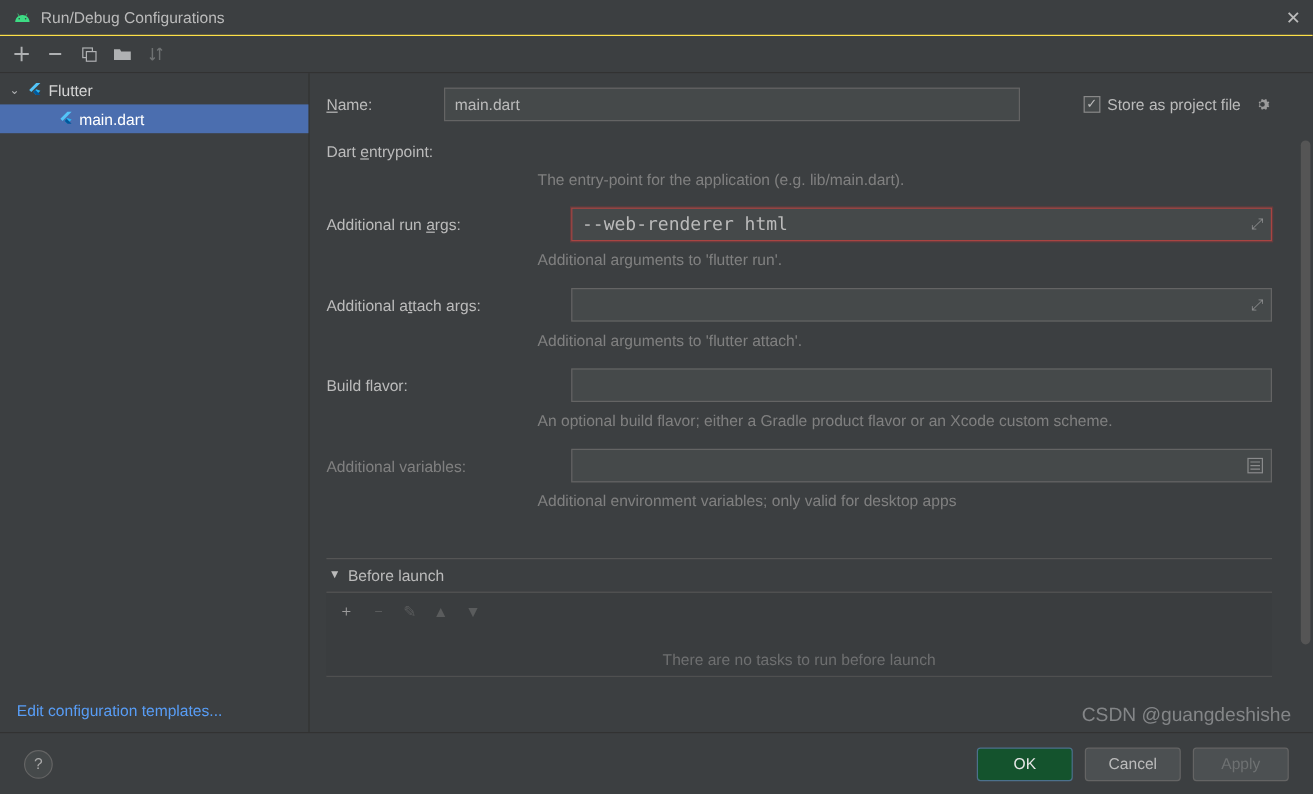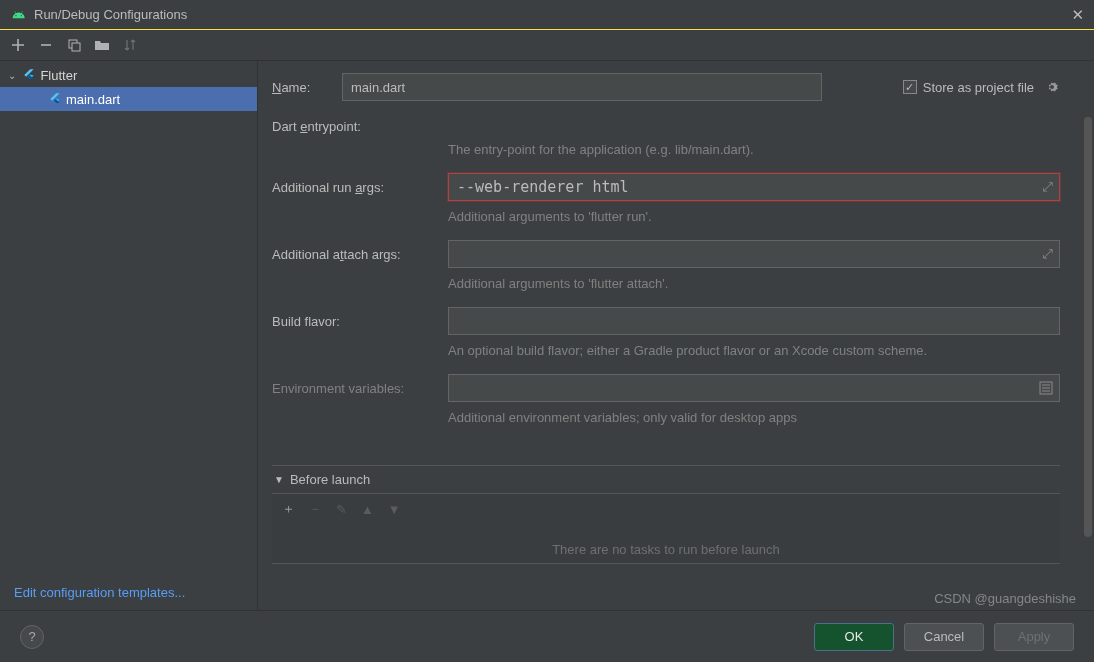--- a/index.html
+++ b/index.html
@@ -56,21 +56,21 @@
 .chev { font-size: 10px; color: #afb1b3; margin-right: 2px;}
 .flutter-ico { width:14px; height:14px; display:inline-flex; }
 .edit-templates { color: #589df6; padding: 10px 14px; cursor:pointer; }
 .content {
   flex: 1;
   position: relative;
   padding: 12px 24px 4px 14px;
   overflow: hidden;
 }
 .content-inner { padding-right: 10px; }
-.row { display: flex; align-items: center; margin-bottom: 8px; }
+.row { display: flex; align-items: center; margin-bottom: 8px; gap: 28px; }
 .row.top { margin-bottom: 18px; }
 .lbl { width: 176px; color: #bbbbbb; }
 .lbl .ul { text-decoration: underline; }
 .input {
   flex: 1;
   background: #45494a;
   border: 1px solid #646464;
   color: #bbbbbb;
   height: 28px;
   padding: 0 8px;
@@ -113,21 +113,21 @@
 }
 .spacer { flex:1; }
 .btn {
   min-width:80px; height:28px; border:1px solid #646464; background:#4c5052;
   color:#bbbbbb; display:flex; align-items:center; justify-content:center; cursor:pointer;
   border-radius:3px; padding: 0 14px;
 }
 .btn.primary { background:#14532d; border-color:#4c708c; color:#e8e8e8; font-weight:500;}
 .btn.disabled { color:#6e7172; }
 .watermark {
-  position:absolute; right:18px; bottom:4px; color:#848688; font-size:13px; pointer-events:none;
+  position:absolute; right:18px; bottom:4px; color:#848688; font-size:16px; pointer-events:none;
 }
 .scroll-thumb { position:absolute; right:2px; top:56px; width:8px; height:420px; background:#555; border-radius:4px;}
 svg { display:block; }
 </style>
 </head>
 <body>
 
 <div class="titlebar">
   <span class="app-icon">
     <svg viewBox="0 0 24 24" width="16" height="16">
@@ -241,21 +241,21 @@
 
     <div class="row">
       <div class="lbl">Build flavor:</div>
       <div class="input">
         <span></span>
       </div>
     </div>
     <div class="hint">An optional build flavor; either a Gradle product flavor or an Xcode custom scheme.</div>
 
     <div class="row">
-      <div class="lbl" style="color:#808080">Environment variables:</div>
+      <div class="lbl" style="color:#808080">Additional variables:</div>
       <div class="input">
         <span></span>
         <span class="trail-icon">
               <svg width="14" height="14" viewBox="0 0 14 14">
                 <rect x="1" y="1" width="12" height="12" fill="none" stroke="#8a8b8c"></rect>
                 <path stroke="#8a8b8c" d="M3 4h8M3 7h8M3 10h8"></path>
               </svg>
             </span>
       </div>
     </div>

